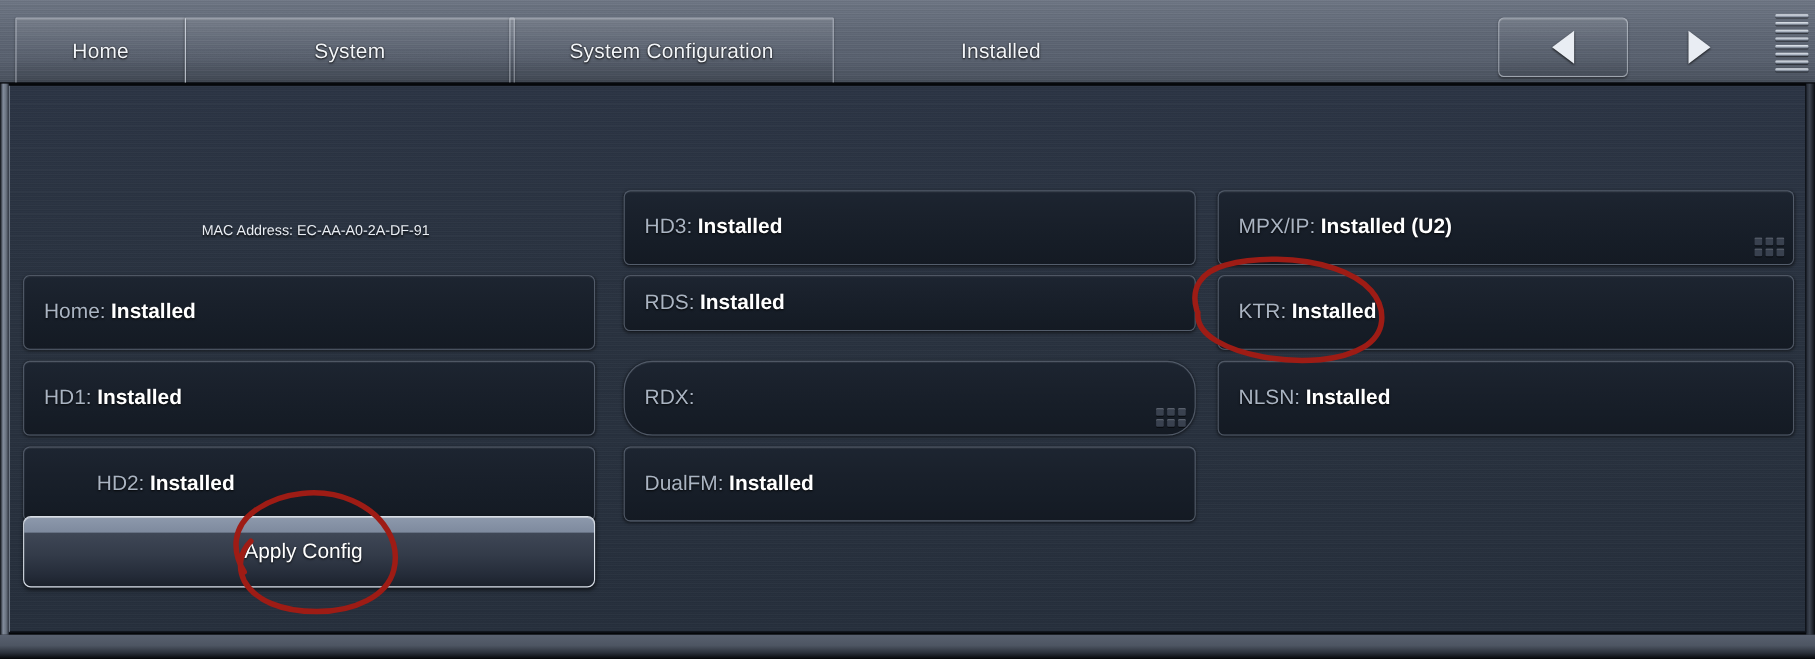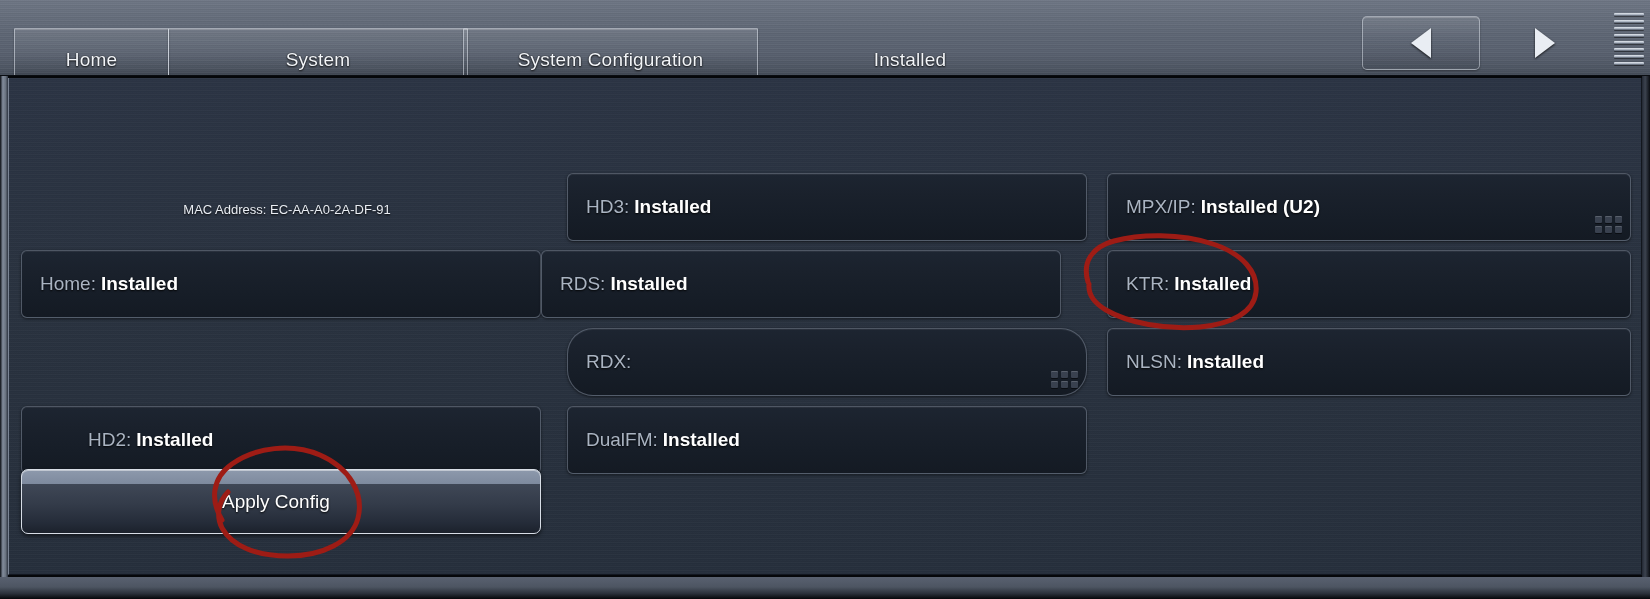--- a/index.html
+++ b/index.html
@@ -49,21 +49,21 @@
     height: 76px;
     background: linear-gradient(to bottom,
         #6e7684 0%, #69717f 12%, #5e6674 45%,
         #58606e 72%, #4d5562 92%, #444c58 100%);
     border-bottom: 1px solid #0a0d12;
     overflow: hidden;
   }
 
   .tab {
     position: absolute;
-    top: 28px;
+    top: 16px;
     height: 64px;
     border: 1px solid rgba(226,232,240,0.55);
     border-radius: 1px;
     background: linear-gradient(to bottom,
         rgba(255,255,255,0.11) 0%,
         rgba(255,255,255,0.03) 40%,
         rgba(0,0,0,0.05) 70%,
         rgba(0,0,0,0.12) 100%);
     box-shadow: inset 0 1px 0 rgba(255,255,255,0.22),
                 0 1px 2px rgba(0,0,0,0.35);
@@ -334,30 +334,33 @@
   <div id="content" class="brushed">
 
     <div id="mac-line">
       <span class="mac-text"><span>MAC Address:</span>&nbsp;<span>EC-AA-A0-2A-DF-91</span></span>
     </div>
 
     <div class="panel" style="left:12px; top:172px; width:520px; height:68px;">
       <span class="panel-text"><span class="p-label">Home:</span><span class="p-value">Installed</span></span>
     </div>
 
+    <div class="panel" style="left:12px; top:250px; width:520px; height:68px;">
+      <span class="panel-text"><span class="p-label">HD1:</span><span class="p-value">Installed</span></span>
+    </div>
 
     <div class="panel" style="left:12px; top:328px; width:520px; height:68px;padding-left:48px;">
       <span class="panel-text"><span class="p-label">HD2:</span><span class="p-value">Installed</span></span>
     </div>
 
     <div class="panel" style="left:558px; top:95px; width:520px; height:68px;">
       <span class="panel-text"><span class="p-label">HD3:</span><span class="p-value">Installed</span></span>
     </div>
 
-    <div class="panel" style="left:532px; top:172px; width:520px; height:68px;">
+    <div class="panel" style="left:558px; top:172px; width:520px; height:51px;">
       <span class="panel-text"><span class="p-label">RDS:</span><span class="p-value">Installed</span></span>
     </div>
 
     <div class="panel" style="left:558px; top:250px; width:520px; height:68px;border-radius:26px;">
       <span class="panel-text"><span class="p-label">RDX:</span><span class="p-value"></span></span>
       <span class="grip">
         <b></b>
           <b></b>
           <b></b>
           <b></b>

